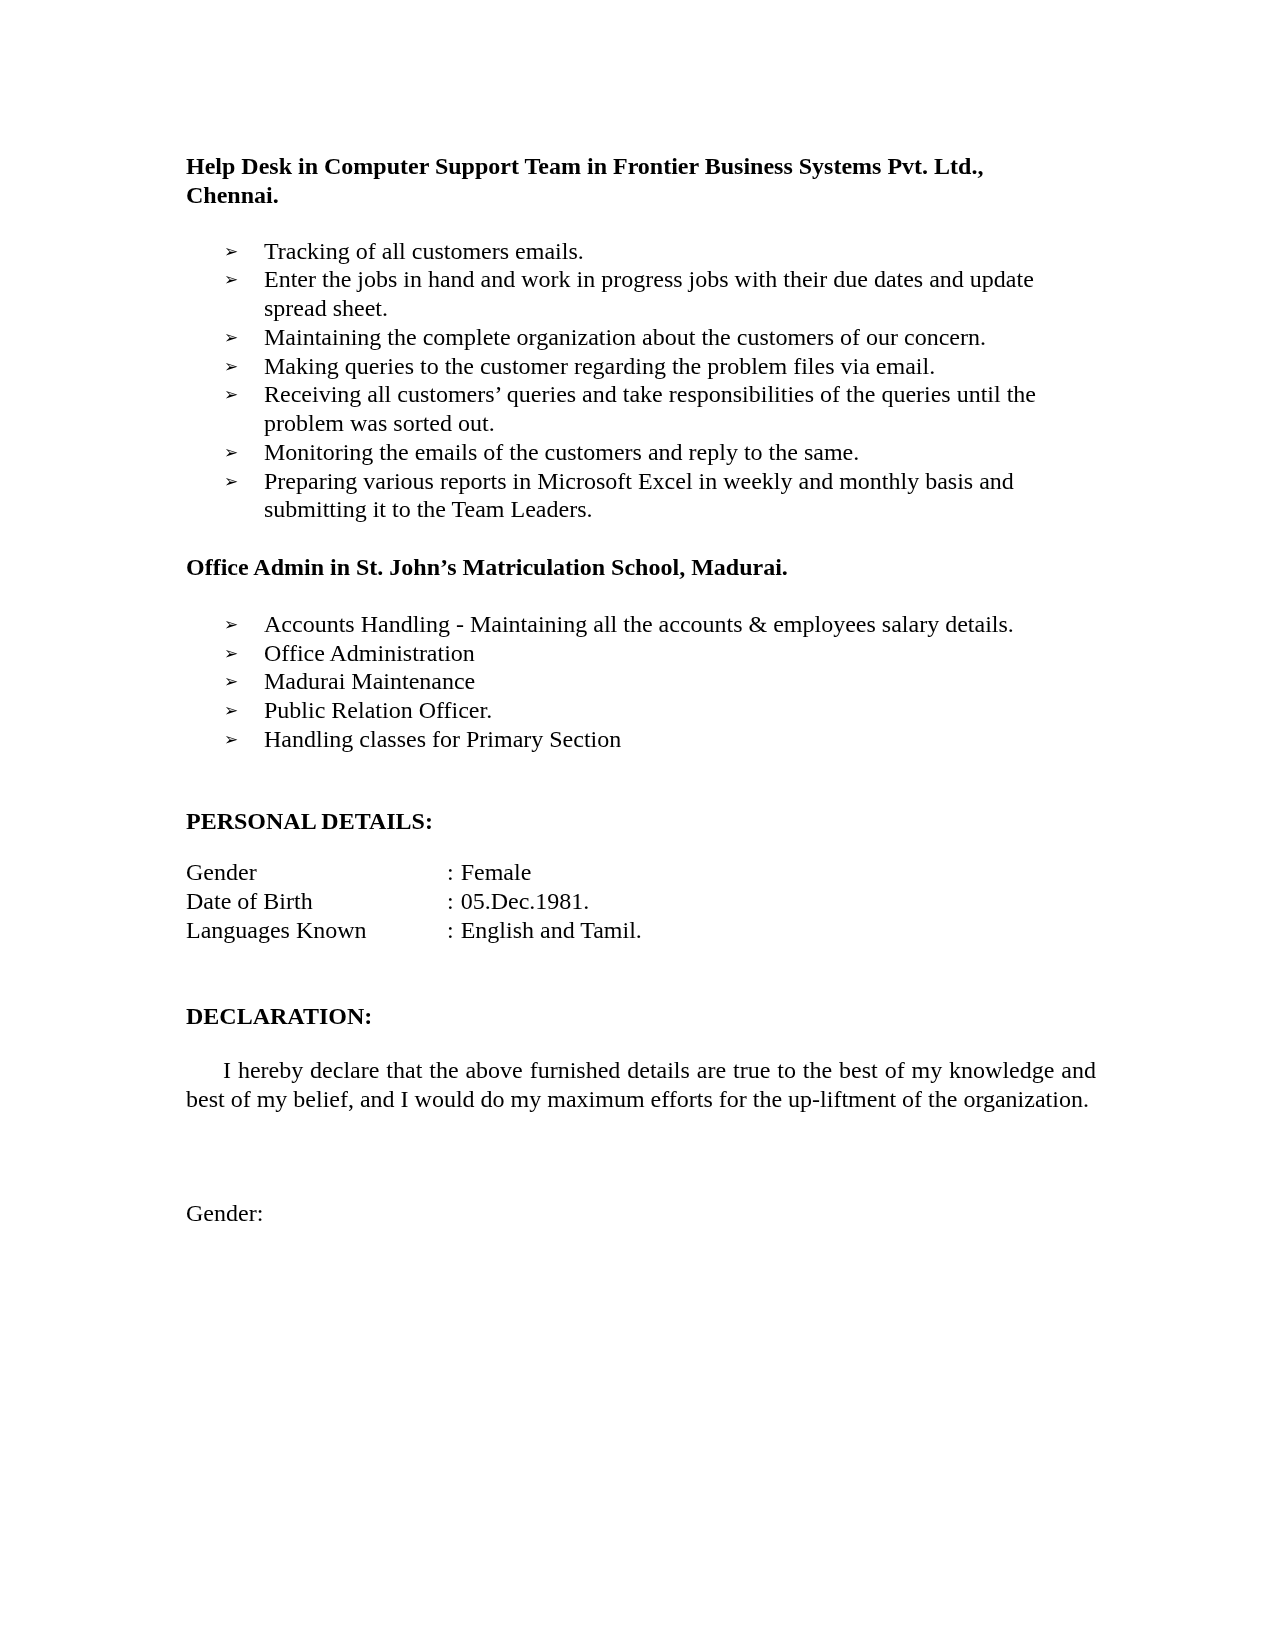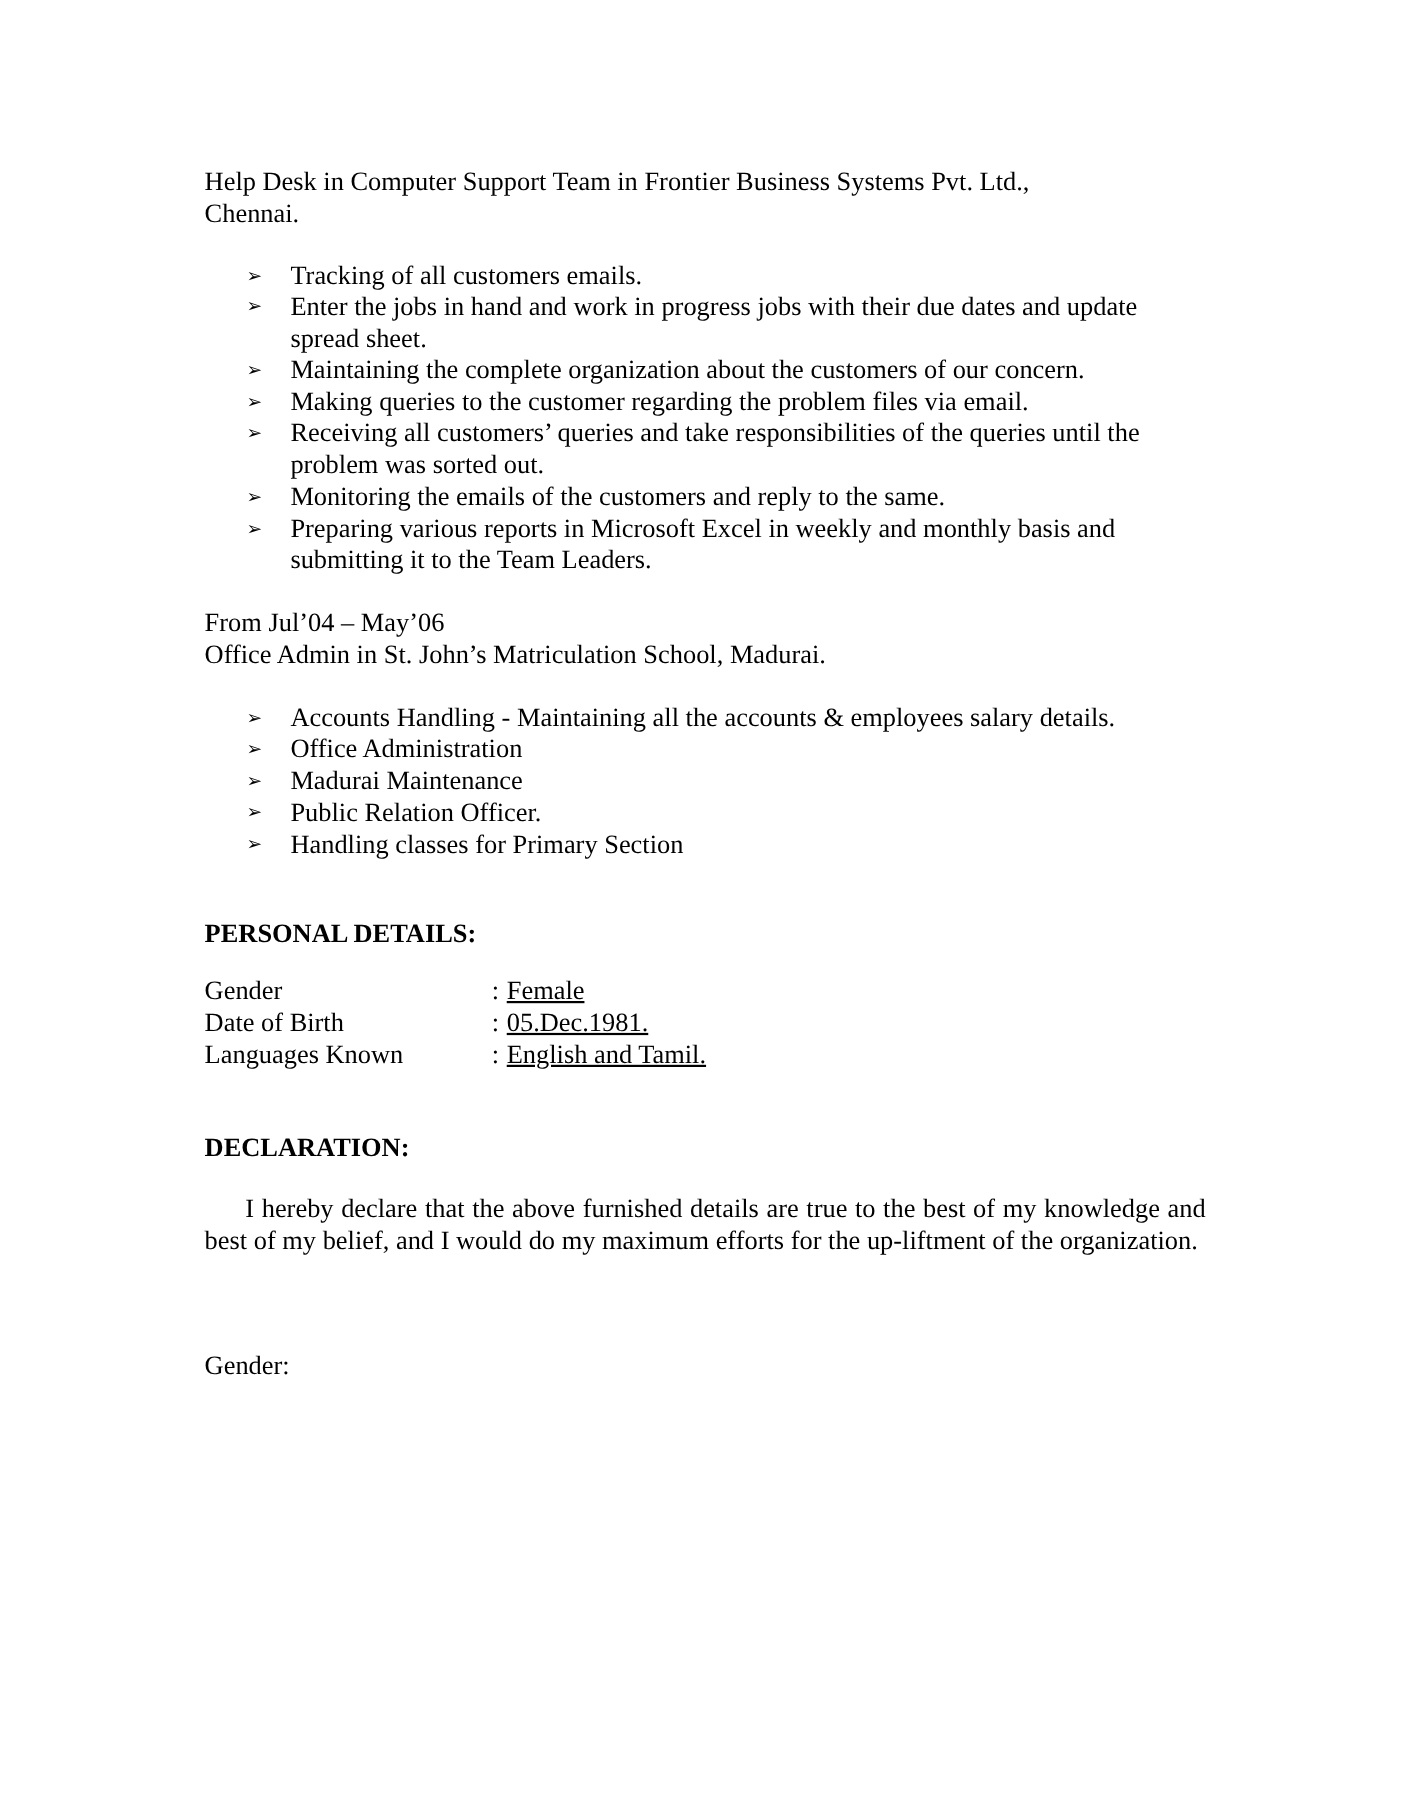--- a/index.html
+++ b/index.html
@@ -14,21 +14,21 @@
     overflow: hidden;
   }
   .page {
     position: relative;
     width: 1275px;
     height: 1650px;
     background: #ffffff;
     padding: 152px 179px 0 186px;
   }
   .block { display: block; }
-  .h-bold { font-weight: normal; }
+  .h-bold { font-weight: bold; }
   ul.blist { list-style: none; }
   ul.blist li {
     position: relative;
     padding-left: 78px;
   }
   .marker {
     position: absolute;
     left: 38px;
     top: 0;
     font-family: "DejaVu Sans", sans-serif;
@@ -46,21 +46,21 @@
   .section-heading {
     font-weight: bold;
     text-decoration-thickness: 2px;
     text-underline-offset: 4px;
   }
   .pd-row { display: block; }
   .pd-label {
     display: inline-block;
     width: 261px;
   }
-  .pd-value { margin-left: 7px; text-decoration: underline; }
+  .pd-value { margin-left: 7px; }
   .decl-body {
     text-align: justify;
     text-indent: 37px;
   }
 </style>
 </head>
 <body>
 
 <div class="page">
 
@@ -94,21 +94,20 @@
       <span class="marker">➢</span>
       <span>Monitoring the emails of the customers and reply to the same.</span>
     </li>
     <li>
       <span class="marker">➢</span>
       <span>Preparing various reports in Microsoft Excel in weekly and monthly basis and submitting it to the Team Leaders.</span>
     </li>
   </ul>
 
   <div class="h-bold mt-job2">
-    <span class="block">From Jul’04 – May’06</span>
     <span class="block">Office Admin in St. John’s Matriculation School, Madurai.</span>
   </div>
 
   <ul class="blist mt-list2">
     <li>
       <span class="marker">➢</span>
       <span>Accounts Handling - Maintaining all the accounts &amp; employees salary details.</span>
     </li>
     <li>
       <span class="marker">➢</span>

